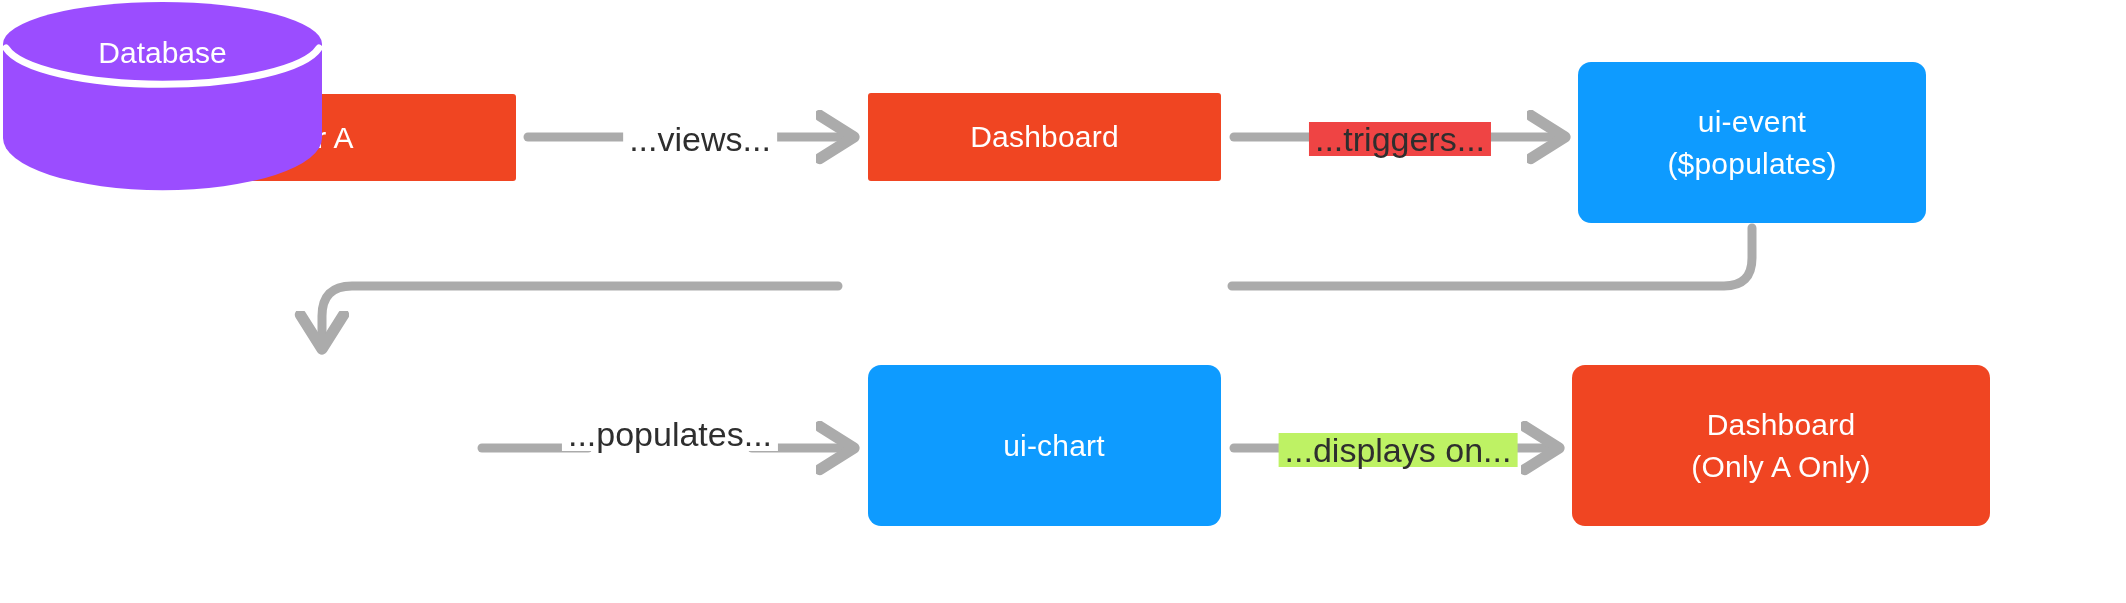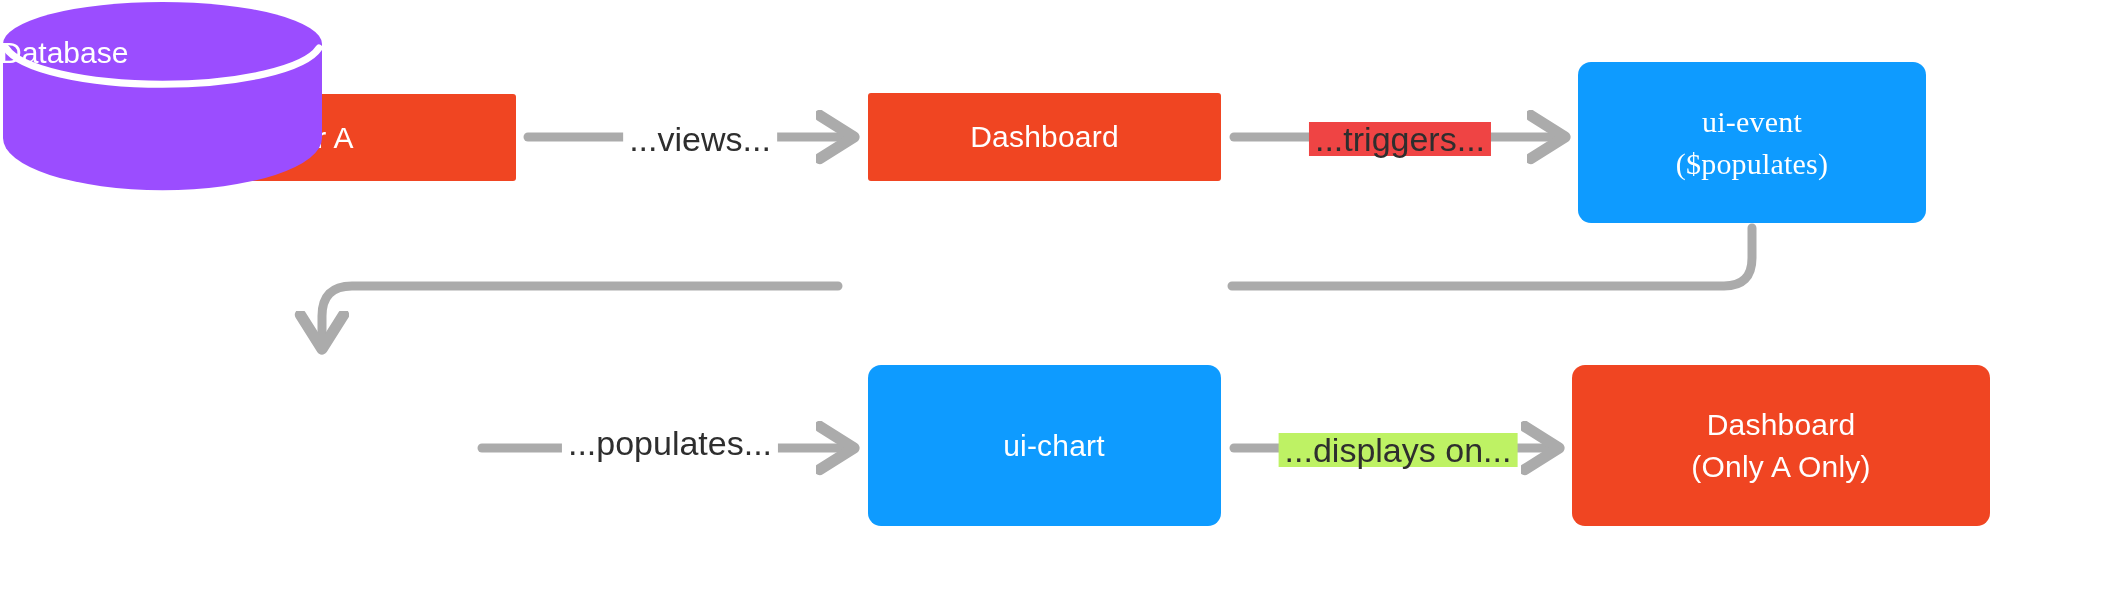--- a/index.html
+++ b/index.html
@@ -46,21 +46,20 @@
     left: 868px; top: 93px;
     width: 353px; height: 88px;
     border-radius: 3px;
     font-size: 30px;
   }
   #node-ui-event {
     left: 1578px; top: 62px;
     width: 348px; height: 161px;
     border-radius: 13px;
     font-size: 30px;
-    font-family: Liberation Serif, serif;
   }
 
   
   #node-ui-chart {
     left: 868px; top: 365px;
     width: 353px; height: 161px;
     border-radius: 13px;
     font-size: 30px;
     padding-left: 19px;
   }
@@ -79,20 +78,21 @@
   #node-database .cyl-svg {
     position: absolute;
     left: 0; top: 0;
     width: 325px; height: 192px;
   }
   #node-database .cyl-label {
     position: absolute;
     left: 0;
     top: 36px;
     width: 325px;
+    text-align: center;
     color: #ffffff;
     font-size: 30px;
     z-index: 2;
     pointer-events: none;
   }
 
   
   #edges {
     position: absolute;
     left: 0; top: 0;
@@ -147,21 +147,21 @@
       <line x1="1234" y1="448" x2="1330" y2="448" stroke="#ABABAB" stroke-width="9" stroke-linecap="round"></line>
       <line x1="1466" y1="448" x2="1550" y2="448" stroke="#ABABAB" stroke-width="9" stroke-linecap="round" marker-end="url(#arrowhead)"></line>
     </g>
   </svg>
 
   <div class="edge-label" style="left: 700px; top: 139px; color: rgb(46, 46, 46); background: rgb(255, 255, 255);">...views...</div>
 
   <div class="edge-label" style="left: 1400px; top: 139px; color: rgb(46, 46, 46); background: #ef4444;">...triggers...</div>
 
 
-  <div class="edge-label" style="left: 670px; top: 443px; color: rgb(46, 46, 46); background: rgb(255, 255, 255);">...populates...</div>
+  <div class="edge-label" style="left: 670px; top: 434px; color: rgb(46, 46, 46); background: rgb(255, 255, 255);">...populates...</div>
 
   <div class="edge-label" style="left: 1398px; top: 450px; color: rgb(46, 46, 46); background: #bef264;">...displays on...</div>
 
   <div class="node" id="node-user-a" style="background: rgb(240, 69, 34); color: rgb(255, 255, 255);">
     <span class="line">User A</span>
   </div>
 
   <div class="node" id="node-dashboard-top" style="background: rgb(240, 69, 34); color: rgb(255, 255, 255);">
     <span class="line">Dashboard</span>
   </div>

